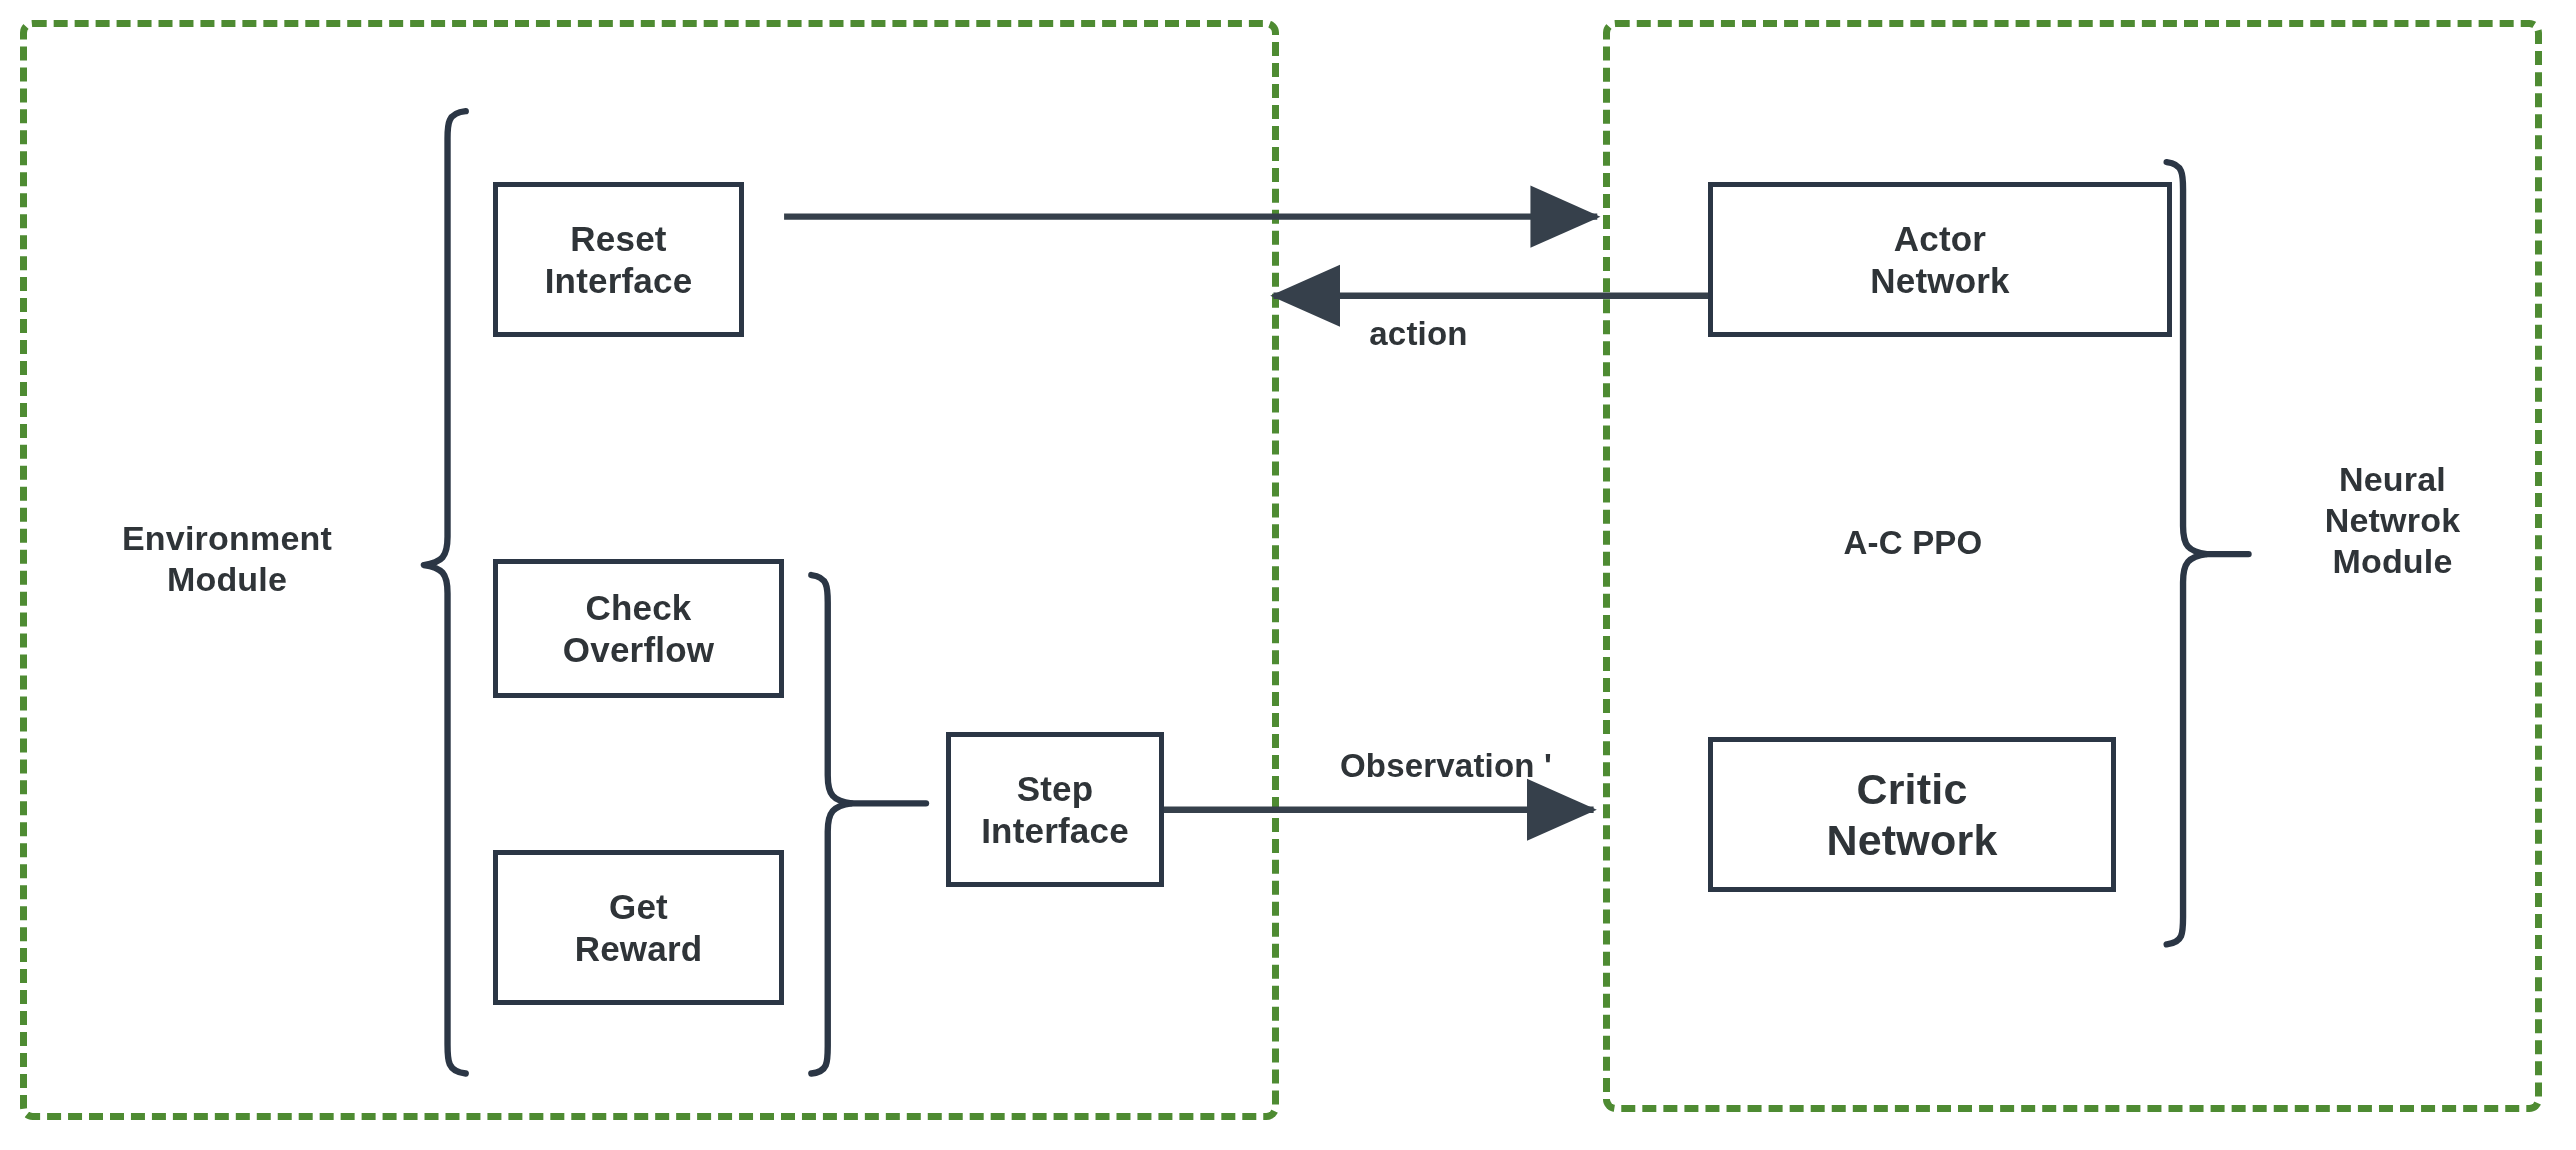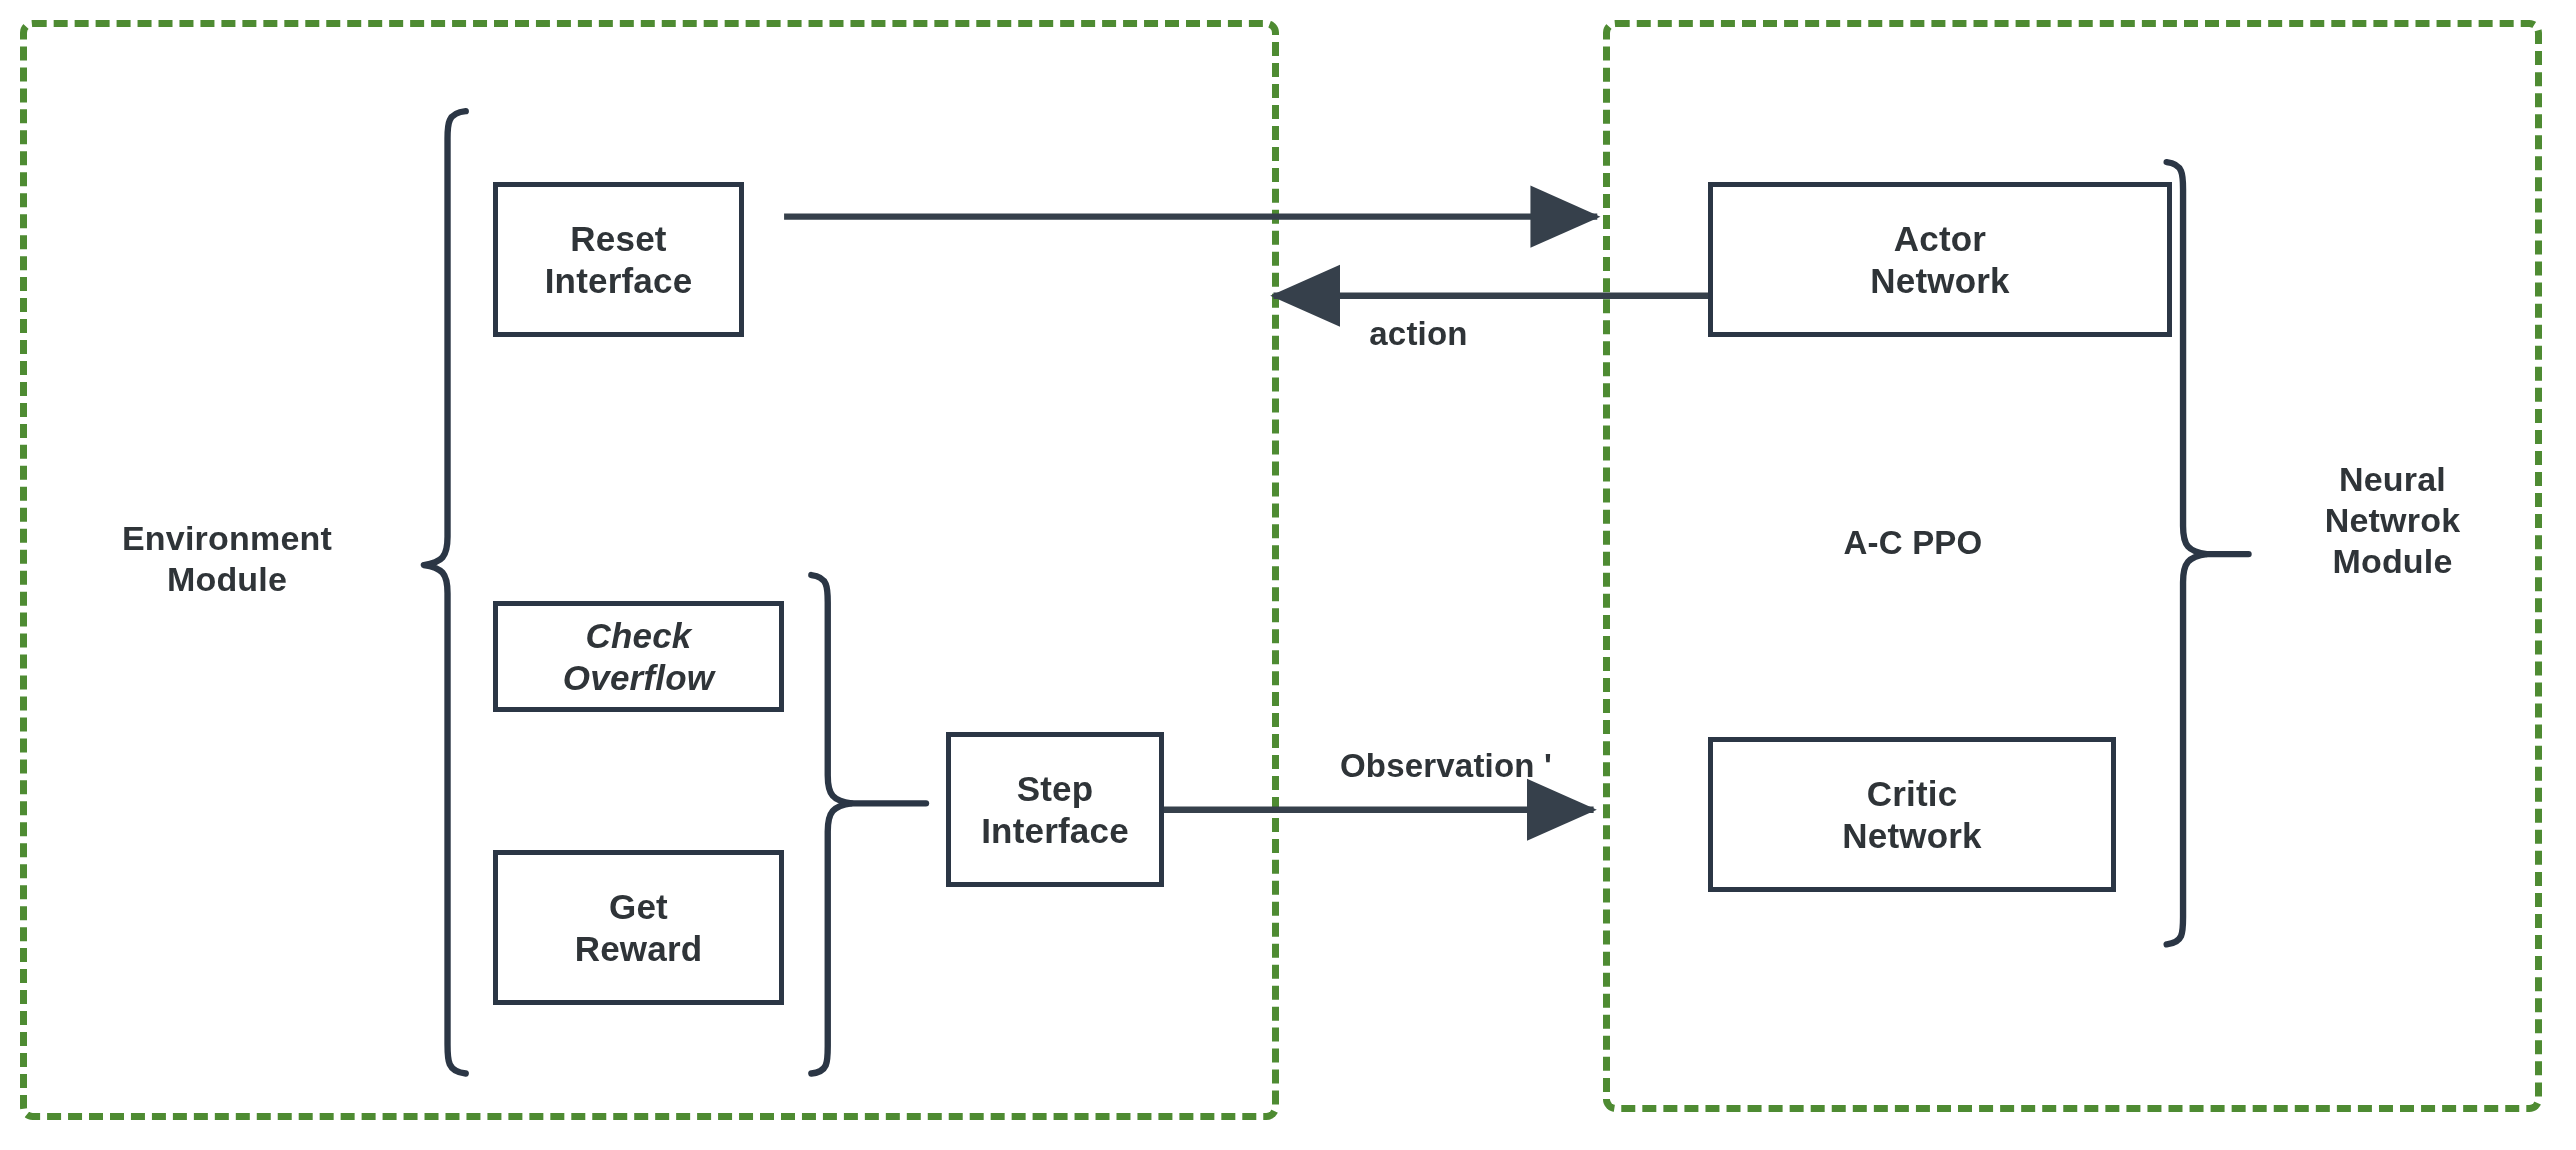--- a/index.html
+++ b/index.html
@@ -152,39 +152,39 @@
   <div class="label" style="left:1287px; top:746px; width:318px; font-size:33px; text-align:center;">
     <span class="ln">Observation '</span>
   </div>
 
 
   <div class="node" style="left:493px; top:182px; width:251px; height:155px; font-size:35px;">
     <span class="ln">Reset</span>
     <span class="ln">Interface</span>
   </div>
 
-  <div class="node" style="left:493px; top:601px; width:291px; height:111px; font-size:35px;font-style:italic;">
+  <div class="node" style="left:493px; top:559px; width:291px; height:139px; font-size:35px;">
     <span class="ln">Check</span>
     <span class="ln">Overflow</span>
   </div>
 
   <div class="node" style="left:493px; top:850px; width:291px; height:155px; font-size:35px;">
     <span class="ln">Get</span>
     <span class="ln">Reward</span>
   </div>
 
   <div class="node" style="left:926px; top:732px; width:218px; height:155px; font-size:35px;margin-left:20px;">
     <span class="ln">Step</span>
     <span class="ln">Interface</span>
   </div>
 
   <div class="node" style="left:1708px; top:182px; width:464px; height:155px; font-size:35px;">
     <span class="ln">Actor</span>
     <span class="ln">Network</span>
   </div>
 
-  <div class="node" style="left:1708px; top:737px; width:408px; height:155px; font-size:35px;text-align:center;">
+  <div class="node" style="left:1708px; top:737px; width:408px; height:155px; font-size:43px;text-align:center;">
     <span class="ln">Critic</span>
     <span class="ln">Network</span>
   </div>
 
 </div>
 
 
 </body></html>

